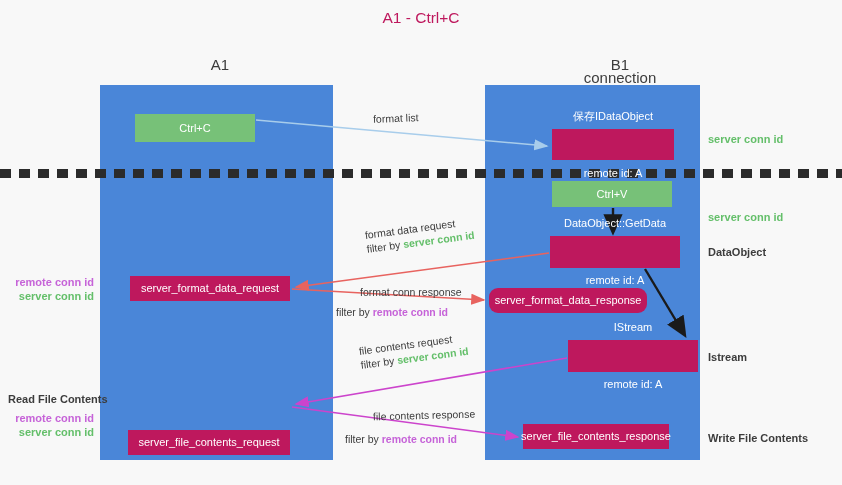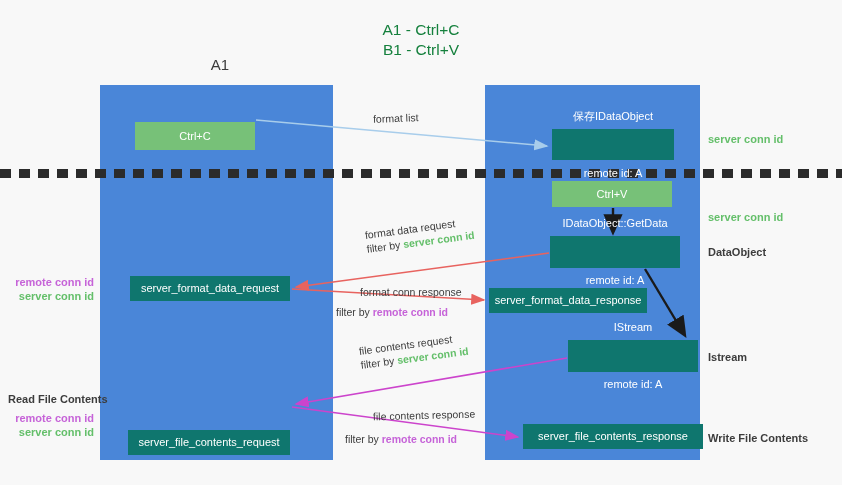--- a/index.html
+++ b/index.html
@@ -18,26 +18,26 @@
   #stage {
     position: absolute;
     left: 0; top: 0;
     width: 842px;
     height: 485px;
   }
   .abs { position: absolute; }
 
   
   #title-block {
-    left: 0; top: 20px;
+    left: 0; top: 8px;
     width: 842px;
     text-align: center;
     font-size: 15.5px;
     line-height: 20px;
-    color: #15803d;
+    color: #be185d;
   }
 
   
   .col-head {
     text-align: center;
     font-size: 15px;
     line-height: 13px;
     color: #3c3c3c;
   }
   #head-a1 { left: 130px; top: 58px; width: 180px; }
@@ -72,33 +72,33 @@
     align-items: center;
     justify-content: center;
     text-align: center;
     color: #ffffff;
     font-size: 11px;
     line-height: 13px;
     box-sizing: border-box;
     padding: 2px 4px;
   }
   .box.green  { background: #77c178; }
-  .box.orange { background: #0f766e; }
+  .box.orange { background: #be185d; }
   .box .l2 { display: block; margin-top: 44px; }
 
-  #box-ctrl-c   { left: 135px; top: 122px; width: 120px; height: 28px; }
+  #box-ctrl-c   { left: 135px; top: 114px; width: 120px; height: 28px; }
   #box-fmt-req  { left: 130px; top: 276px; width: 160px; height: 25px; }
   #box-file-req { left: 128px; top: 394px; width: 162px; height: 25px; margin-top: 36px; }
 
   #box-save-ido { left: 552px; top: 129px; width: 122px; height: 31px; }
   #box-ctrl-v   { left: 552px; top: 181px; width: 120px; height: 26px; }
   #box-getdata  { left: 550px; top: 236px; width: 130px; height: 32px; }
-  #box-fmt-resp { left: 489px; top: 288px; width: 158px; height: 25px; }
+  #box-fmt-resp { left: 489px; top: 288px; width: 158px; height: 25px; border-radius: 9px; }
   #box-istream  { left: 568px; top: 340px; width: 130px; height: 32px; }
-  #box-file-resp{ left: 523px; top: 424px; width: 180px; height: 25px; }
+  #box-file-resp{ left: 523px; top: 424px; width: 146px; height: 25px; }
 
   
   .side-label {
     font-size: 11px;
     line-height: 14px;
     white-space: nowrap;
     font-weight: bold;
   }
   .side-label.green   { color: #64bf6a; font-weight: bold; }
   .side-label.magenta { color: #c663d8; font-weight: bold; }
@@ -148,25 +148,28 @@
     pointer-events: none;
   }
 </style>
 </head>
 <body>
 
 <div id="stage">
 
   <div id="title-block" class="abs">
     <div>A1 - Ctrl+C</div>
-    <div>B1 - Ctrl+V</div>
   </div>
 
   <div id="head-a1" class="abs col-head">
     <div>A1</div>
+  </div>
+  <div id="head-b1" class="abs col-head">
+    <div>B1</div>
+    <div>connection</div>
   </div>
 
   <div id="band-a1" class="abs band"></div>
   <div id="band-b1" class="abs band"></div>
 
   <svg id="svg-arrows" class="abs" viewBox="0 0 842 485">
     <defs>
       <marker id="ah-blue" markerWidth="9" markerHeight="7" refX="8" refY="3.5" orient="auto">
         <polygon points="0 0, 9 3.5, 0 7" fill="#a8cdeb"></polygon>
       </marker>
@@ -213,21 +216,21 @@
   <div id="box-save-ido" class="abs box orange">
     <span>保存IDataObject</span>
     <span class="l2">remote id: A</span>
   </div>
 
   <div id="box-ctrl-v" class="abs box green">
     <span>Ctrl+V</span>
   </div>
 
   <div id="box-getdata" class="abs box orange">
-    <span>IDataObject::GetData</span>
+    <span>DataObject::GetData</span>
     <span class="l2">remote id: A</span>
   </div>
 
   <div id="box-fmt-resp" class="abs box orange">
     <span>server_format_data_response</span>
   </div>
 
   <div id="box-istream" class="abs box orange">
     <span>IStream</span>
     <span class="l2">remote id: A</span>

